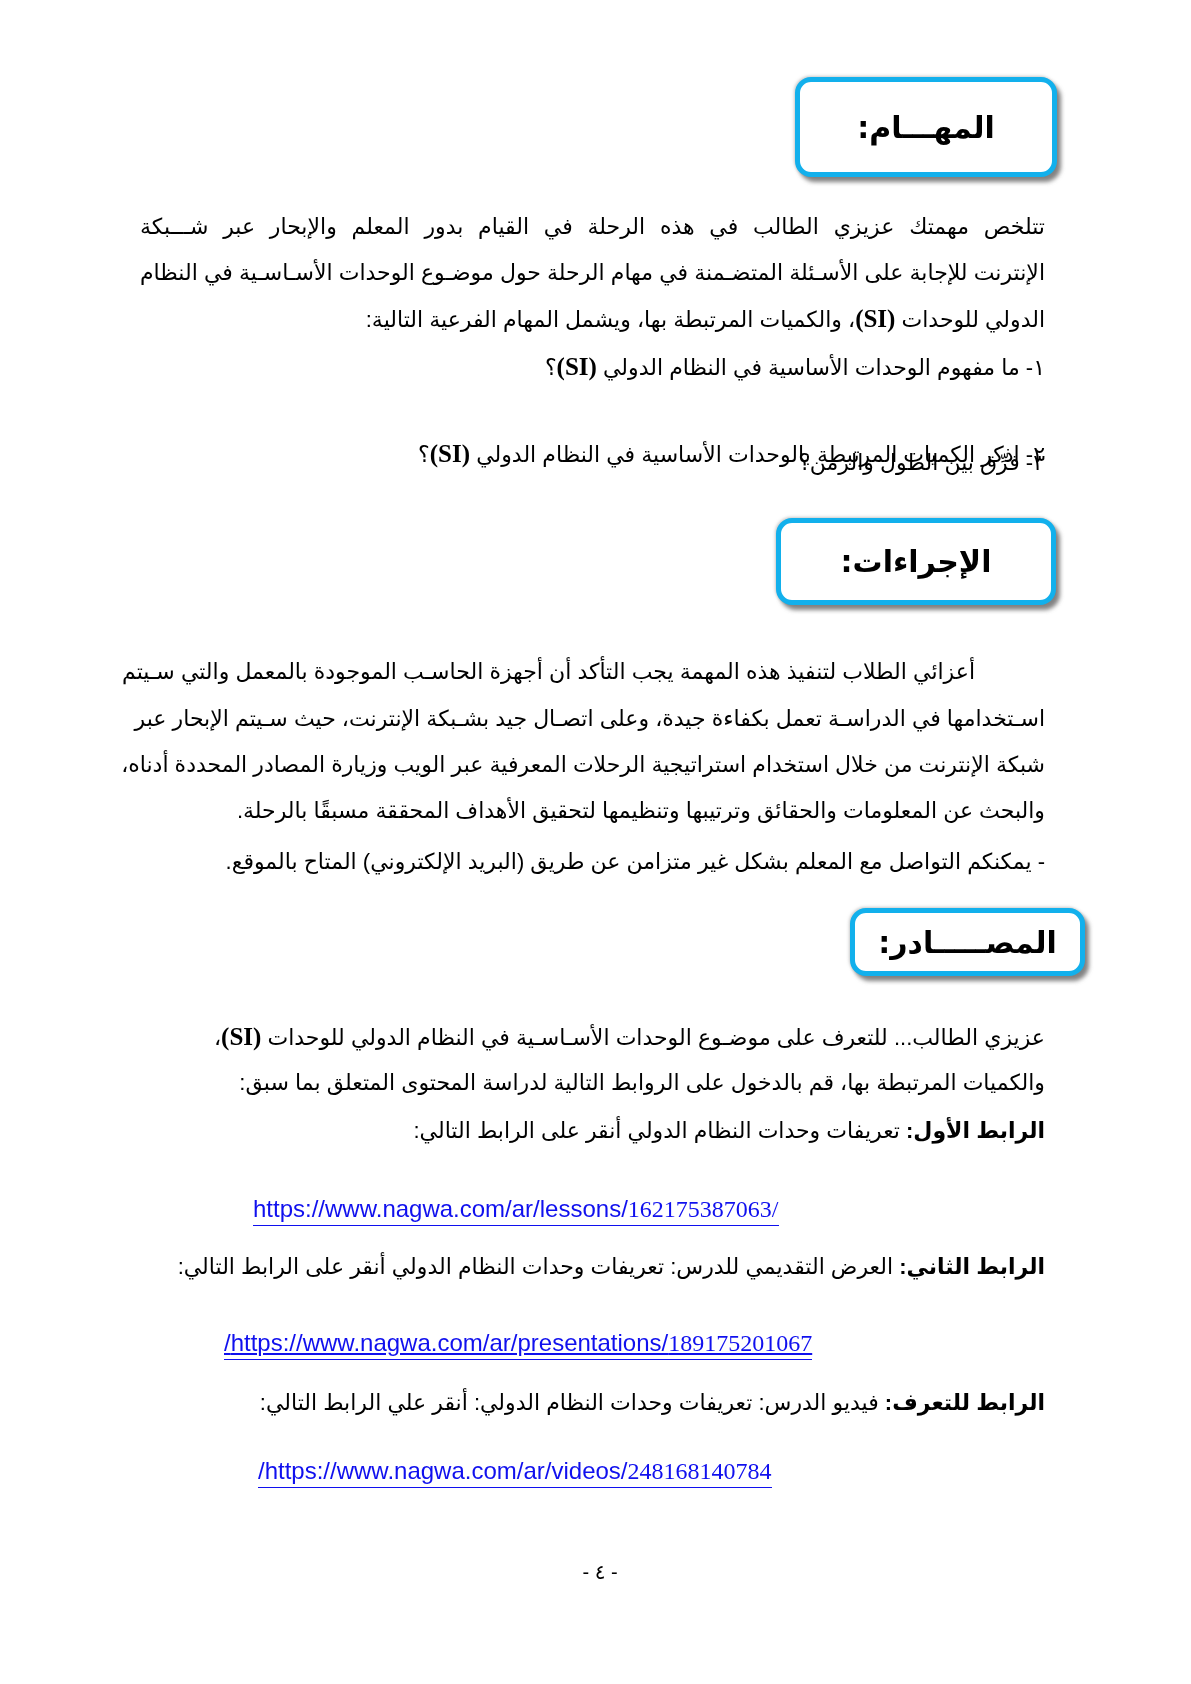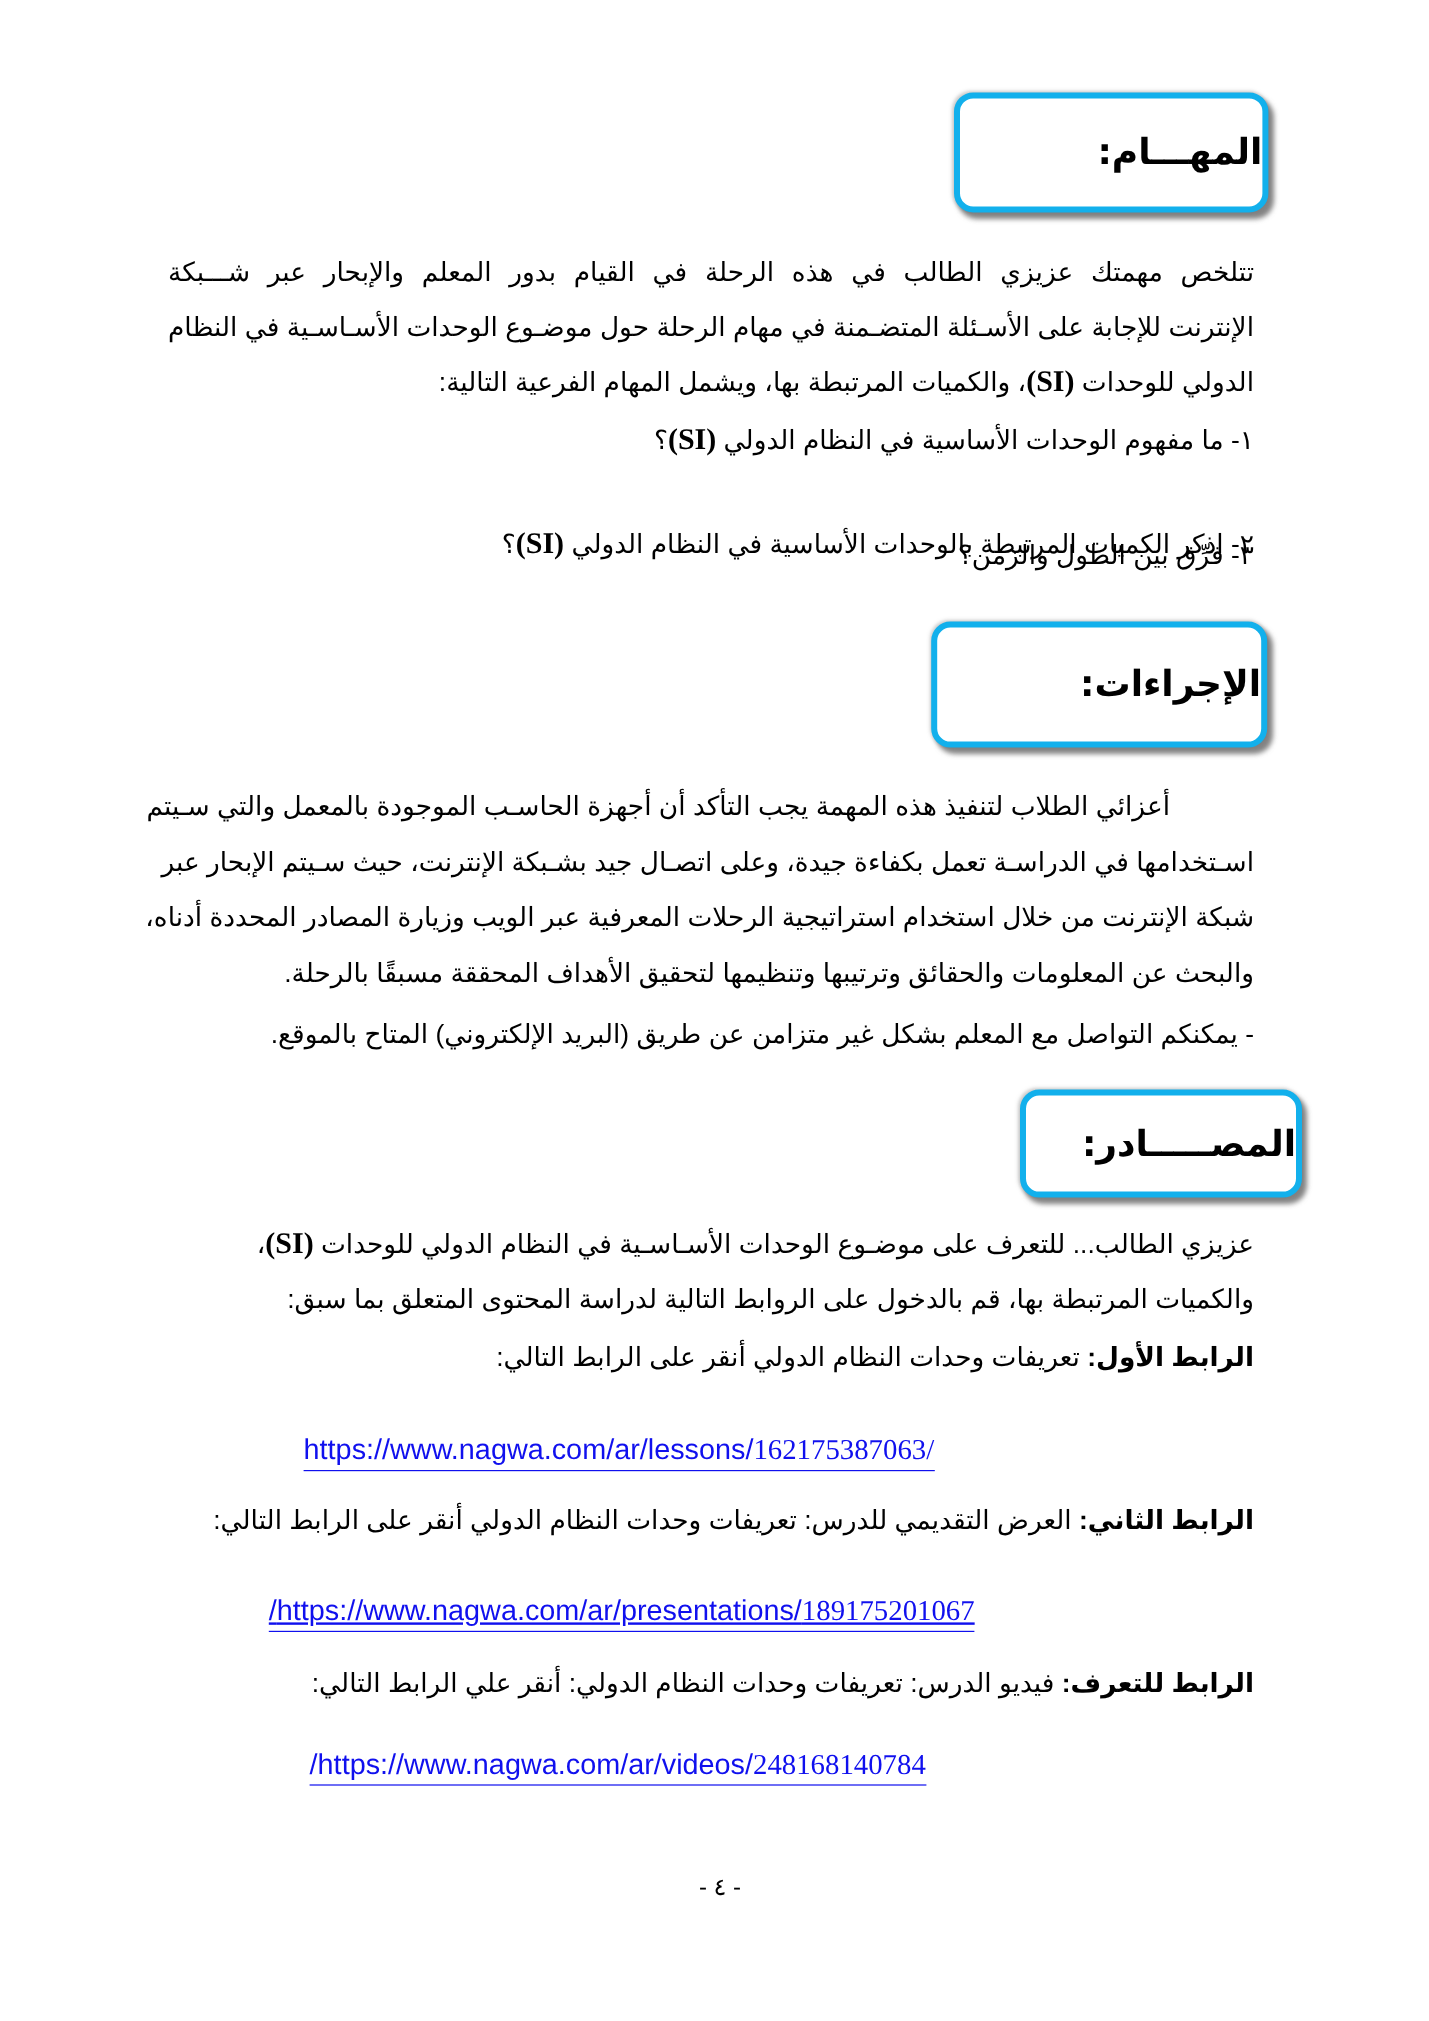--- a/index.html
+++ b/index.html
@@ -1,20 +1,20 @@
 <!DOCTYPE html>
 <html><head>
 <meta charset="utf-8">
 <style>
   html, body { margin:0; padding:0; background:#ffffff; }
   body { width:1191px; height:1684px; position:relative; overflow:hidden;
          font-family:"Liberation Sans", "DejaVu Sans", sans-serif; color:#000; }
   .hbox { position:absolute; background:#fff; border:5px solid #12b0ec; border-radius:16px;
           box-shadow: 4px 5px 4px rgba(90,90,90,0.75), -1px -1px 3px rgba(150,150,150,0.5);
-          display:flex; align-items:center; direction:rtl; box-sizing:border-box; }
+          display:flex; align-items:center; justify-content:center; direction:rtl; box-sizing:border-box; }
   .hbox span { font-family:"DejaVu Sans", sans-serif; font-weight:900; font-size:30px; letter-spacing:0; }
   .line { position:absolute; direction:rtl; text-align:center; font-size:22px; white-space:nowrap; line-height:30px; }
   .just { text-align:justify; text-align-last:justify; }
   .si { font-family:"Liberation Serif", serif; font-weight:bold; font-size:25px; }
   .b { font-weight:bold; }
   .link { position:absolute; direction:ltr; color:#1010ee; font-size:24px; white-space:nowrap;
           border-bottom:1.5px solid #1010ee; line-height:30px; padding-bottom:1px; }
   .link .num { font-family:"Liberation Serif", serif; font-size:24px; }
   .pagenum { position:absolute; left:575px; top:1560px; width:50px; text-align:center; font-size:20px; direction:rtl; }
 </style>
@@ -38,41 +38,41 @@
 <div class="line" style="right:146px; top:352px;">
   <span>١- ما مفهوم الوحدات الأساسية في النظام الدولي </span><span class="si">(SI)</span><span>؟</span>
 </div>
 <div class="line" style="right:146px; top:400px;margin-top:39px;">
   <span>٢- اذكر الكميات المرتبطة بالوحدات الأساسية في النظام الدولي </span><span class="si">(SI)</span><span>؟</span>
 </div>
 <div class="line" style="right:146px; top:448px;margin-left:47px;">
   <span>٣- فرِّق بين الطول والزمن؟</span>
 </div>
 
-<div class="hbox" style="left:776px; top:518px; width:280px; height:105px;">
+<div class="hbox" style="left:776px; top:518px; width:280px; height:87px;">
   <span>الإجراءات:</span>
 </div>
 
 <div class="line just" style="left:140px; top:657px; width:835px;">
   <span>أعزائي الطلاب لتنفيذ هذه المهمة يجب التأكد أن أجهزة الحاسـب الموجودة بالمعمل والتي سـيتم</span>
 </div>
 <div class="line just" style="left:140px; top:704px; width:905px;">
   <span>اسـتخدامها في الدراسـة تعمل بكفاءة جيدة، وعلى اتصـال جيد بشـبكة الإنترنت، حيث سـيتم الإبحار عبر</span>
 </div>
 <div class="line just" style="left:140px; top:750px; width:905px;">
   <span>شبكة الإنترنت من خلال استخدام استراتيجية الرحلات المعرفية عبر الويب وزيارة المصادر المحددة أدناه،</span>
 </div>
 <div class="line" style="right:146px; top:796px;">
   <span>والبحث عن المعلومات والحقائق وترتيبها وتنظيمها لتحقيق الأهداف المحققة مسبقًا بالرحلة.</span>
 </div>
 <div class="line" style="right:146px; top:847px;">
   <span>- يمكنكم التواصل مع المعلم بشكل غير متزامن عن طريق (البريد الإلكتروني) المتاح بالموقع.</span>
 </div>
 
-<div class="hbox" style="left:850px; top:908px; width:235px; height:90px;">
+<div class="hbox" style="left:850px; top:908px; width:235px; height:68px;">
   <span>المصـــــادر:</span>
 </div>
 
 <div class="line" style="right:146px; top:1022px;">
   <span>عزيزي الطالب... للتعرف على موضـوع الوحدات الأسـاسـية في النظام الدولي للوحدات </span><span class="si">(SI)</span><span>،</span>
 </div>
 <div class="line" style="right:146px; top:1068px;">
   <span>والكميات المرتبطة بها، قم بالدخول على الروابط التالية لدراسة المحتوى المتعلق بما سبق:</span>
 </div>
 

